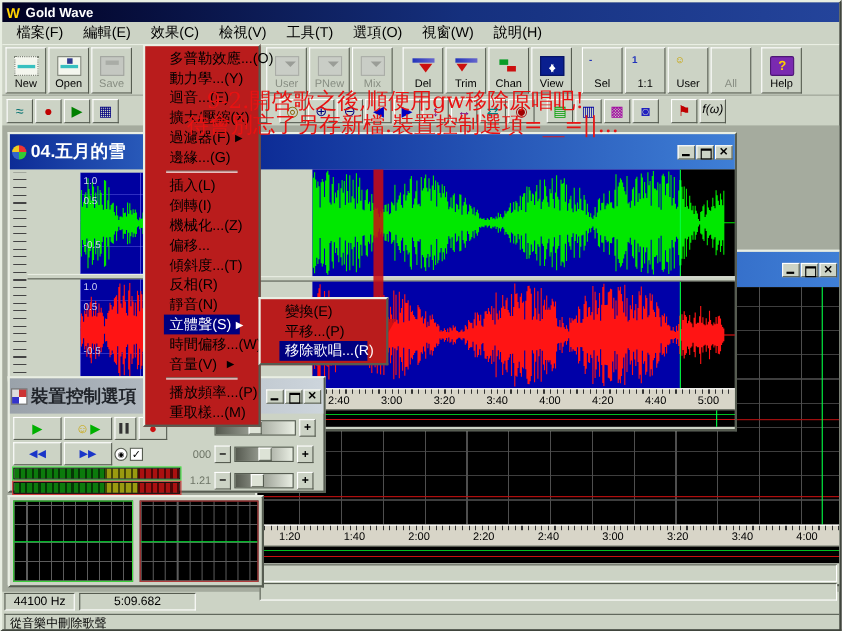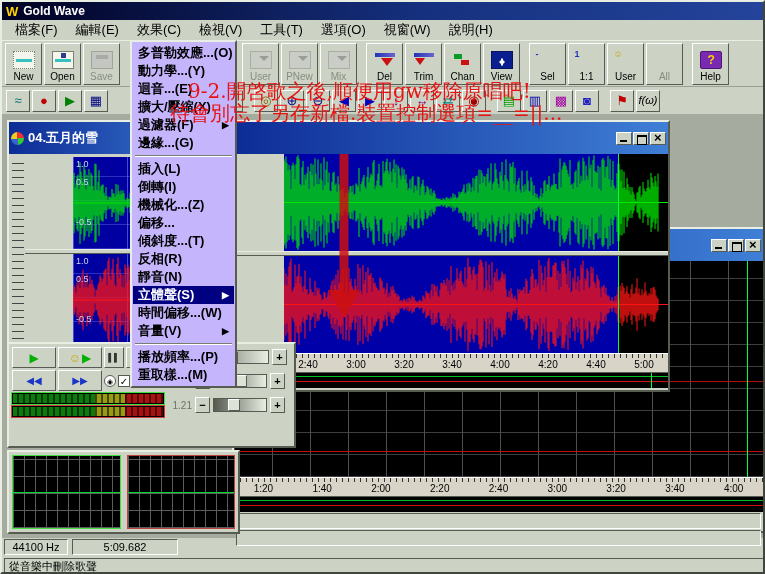--- a/index.html
+++ b/index.html
@@ -63,21 +63,21 @@
   [data-icon="help-icon"]::before{content:"?";color:#ffd200;font-size:12px;font-weight:bold;left:7px;top:1px;}
   
   .annotation{position:absolute;z-index:70;color:#e81212;font-family:"DejaVu Serif",serif;
     font-size:20px;font-weight:500;white-space:nowrap;pointer-events:none;}
   #anno1{left:186px;top:76px;}
   #anno2{left:168px;top:98px;}
   
   #workspace{position:absolute;left:0;top:112px;width:765px;height:424px;background:#a5ab9e;}
   .win{position:absolute;background:#ccd3c5;border:2px solid;border-color:#e9eee3 #565c51 #565c51 #e9eee3;}
   .wtitle{height:17px;background:linear-gradient(90deg,#0d2c96,#3f7fd6);color:#fff;display:flex;
-    align-items:center;padding:16px 2px;font-size:13px;font-weight:bold;}
+    align-items:center;padding:16px 2px;font-size:16px;font-weight:bold;}
   .wtitle .spacer{flex:1;}
   .wbtn{width:16px;height:13px;margin-left:1px;background:#ccd3c5;border:1px solid;
     border-color:#fff #565c51 #565c51 #fff;position:relative;}
   .wbtn.min::before{content:"";position:absolute;left:3px;bottom:2px;width:7px;height:2px;background:#000;}
   .wbtn.max::before{content:"";position:absolute;left:3px;top:2px;width:8px;height:7px;border:1px solid #000;border-top-width:2px;}
   .wbtn.close::before{content:"×";position:absolute;left:3px;top:-3px;font-size:13px;font-weight:bold;color:#000;}
   .doc-icon{width:13px;height:13px;border-radius:50%;margin-right:4px;
     background:conic-gradient(#e33 0 25%,#3c3 25% 50%,#36c 50% 75%,#ec2 75%);}
   .squares-icon{width:13px;height:13px;margin-right:4px;
     background:conic-gradient(#c33 0 25%,#fff 25% 50%,#33c 50% 75%,#ddd 75%);outline:1px solid #777;}
@@ -127,21 +127,21 @@
   
   #scope-panel{position:absolute;display:flex;gap:6px;padding:3px;background:#ccd3c5;
     border:2px solid;border-color:#e9eee3 #565c51 #565c51 #e9eee3;}
   .scope{flex:1;position:relative;background-color:#000;
     background-image:repeating-linear-gradient(90deg,#5c5c5c 0 1px,transparent 1px 11px),
     repeating-linear-gradient(0deg,#5c5c5c 0 1px,transparent 1px 17px);}
   .scope::after{content:"";position:absolute;left:0;right:0;top:50%;height:1px;background:#00dd30;}
   .scope.greenb{border:1px solid #3fe03f;}
   .scope.redb{border:1px solid #c04040;}
   
-  .popup{position:absolute;background:#c4b5fd;border:2px solid;border-color:#e9eee3 #565c51 #565c51 #e9eee3;z-index:60;padding:2px 1px;font-weight:bold;}
+  .popup{position:absolute;background:#b91c1c;border:2px solid;border-color:#e9eee3 #565c51 #565c51 #e9eee3;z-index:60;padding:2px 17px;}
   #effect-menu{left:128px;top:38px;width:107px;}
   #stereo-submenu{left:233px;top:268px;width:118px;z-index:61;}
   .mi{display:flex;justify-content:space-between;align-items:center;height:18px;padding:0 5px;font-size:13px;color:#000;white-space:nowrap;}
   .mi.highlighted{background:#000080;color:#fff;text-align:center;}
   .mi.separator{height:0;padding:0;margin:3px 2px;border-top:1px solid #777d72;border-bottom:1px solid #fff;}
   .mi-arrow{font-size:9px;margin-left:4px;}
   
   #red-arrow{position:absolute;left:88px;top:28px;z-index:30;opacity:.85;}
   
   #statusbar{position:absolute;left:0;top:536px;width:765px;height:19px;display:flex;padding:1px 2px;gap:4px;font-size:11px;}
@@ -490,20 +490,28 @@
       <div class="overview">
         <div class="cursorline" style="left:96%"></div>
       </div>
       <svg id="red-arrow" width="40" height="172">
         <line x1="20" y1="4" x2="20" y2="142" stroke="#cc1010" stroke-width="9"></line>
         <polygon points="4,140 36,140 20,168" fill="#cc1010"></polygon>
       </svg>
     </div>
 
     <div class="win" style="left:5px;top:228px;width:289px;height:106px;z-index:15;">
+      <div class="wtitle" style="background:linear-gradient(90deg,#9aa2aa,#cdd5dc);color:#20242a;">
+        <span class="squares-icon"></span>
+        <span>裝置控制選項</span>
+        <span class="spacer"></span>
+        <span class="wbtn min"></span>
+        <span class="wbtn max"></span>
+        <span class="wbtn close"></span>
+      </div>
       <div id="control-content">
         <div>
           <div style="display:flex;gap:2px;">
             <button class="cbtn">
                 <span style="color:#00b000">▶</span>
               </button>
             <button class="cbtn">
                 <span style="color:#c8a400">☺</span>
                 <span style="color:#00b000;margin-left:1px">▶</span>
               </button>
@@ -658,20 +666,35 @@
         <span class="mi-label">播放頻率...(P)</span>
 
       </div>
     </div></div><div style="display: contents;"><div style="display:contents">
       <div class="mi">
         <span class="mi-label">重取樣...(M)</span>
 
       </div>
     </div></div></div>
 
+  <div id="stereo-submenu" class="popup">
+    
+  <div style="display: contents;"><div style="display:contents">
+      <div class="mi">
+        <span class="mi-label">變換(E)</span>
+      </div>
+    </div></div><div style="display: contents;"><div style="display:contents">
+      <div class="mi">
+        <span class="mi-label">平移...(P)</span>
+      </div>
+    </div></div><div style="display: contents;"><div style="display:contents">
+      <div class="mi highlighted">
+        <span class="mi-label">移除歌唱...(R)</span>
+      </div>
+    </div></div></div>
 
   <div id="anno1" class="annotation">9-2.開啓歌之後,順便用gw移除原唱吧!</div>
   <div id="anno2" class="annotation">待會別忘了另存新檔.裝置控制選項=__=||...</div>
 
   <div id="statusbar">
     <span class="sb-panel" style="width:64px">44100 Hz</span>
     <span class="sb-panel" style="width:106px">5:09.682</span>
   </div>
   <div id="hintbar">
     <span class="sb-panel">從音樂中刪除歌聲</span>

